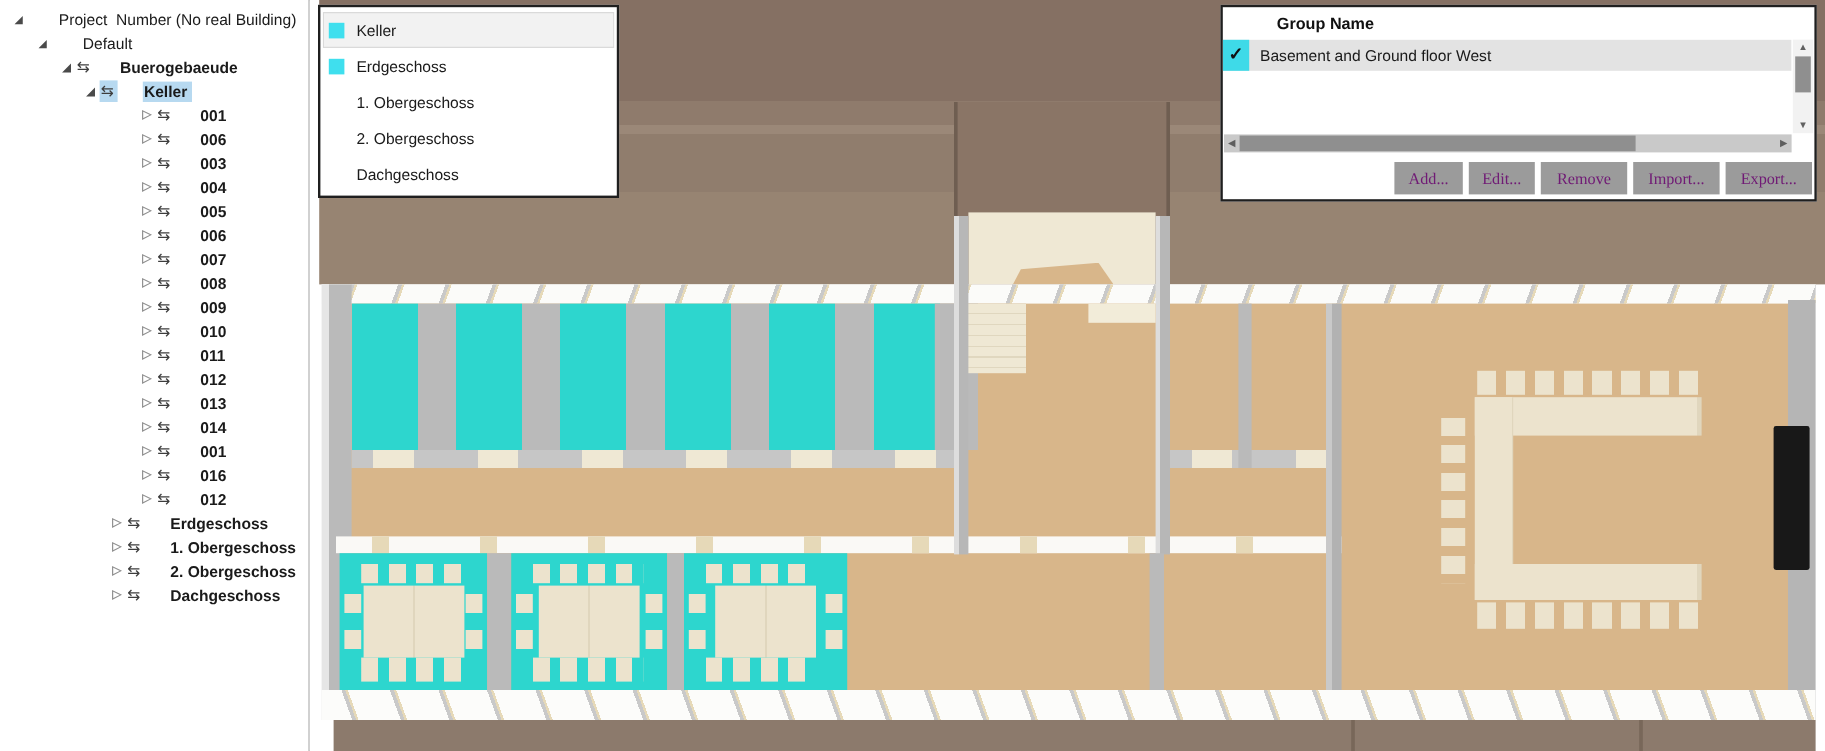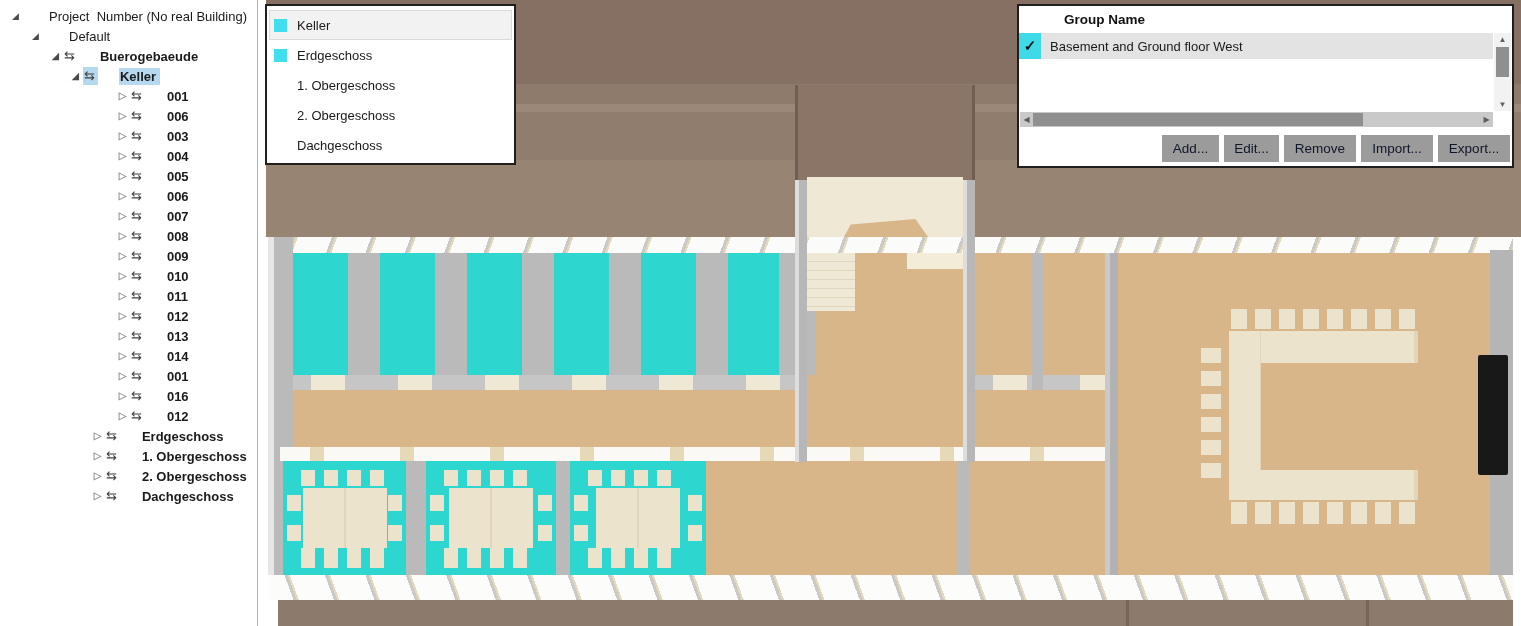--- a/index.html
+++ b/index.html
@@ -106,22 +106,22 @@
   .glabel{margin-left:31px;font-size:13px;color:#1a1a1a;}
   .vscroll{position:absolute;top:27px;right:1px;width:17px;height:78px;background:#f2f2f2;}
   .vs-btn{position:absolute;left:0;right:0;height:13px;text-align:center;font-size:8px;color:#616161;line-height:13px;}
   .vs-up{top:0;} .vs-down{bottom:0;}
   .vs-thumb{position:absolute;top:14px;left:2px;right:2px;height:30px;background:#8f8f8f;}
   .hscroll{position:absolute;top:106px;left:1px;right:19px;height:15px;background:#c9c9c9;}
   .hs-btn{position:absolute;top:0;width:13px;height:15px;font-size:8px;color:#5e5e5e;line-height:15px;text-align:center;}
   .hs-left{left:0;} .hs-right{right:0;}
   .hs-thumb{position:absolute;left:13px;top:1px;width:330px;height:13px;background:#8f8f8f;}
   .gbuttons{position:absolute;right:2px;bottom:4px;display:flex;gap:5px;}
-  .gbtn{height:27px;background:var(--button_gray,#9b9b9b);color:#0f172a;border:none;
-        font-family:Liberation Sans, sans-serif;font-size:13.5px;padding:0;cursor:pointer;}
+  .gbtn{height:27px;background:var(--button_gray,#9b9b9b);color:#701a75;border:none;
+        font-family:Liberation Serif, serif;font-size:13.5px;padding:0;cursor:pointer;}
 </style>
 </head>
 <body>
 
 <div class="screen">
 
   <div class="viewport">
     <div class="roof"></div>
     <div class="roof-notch"></div>
     <div class="notch-stair"></div>

